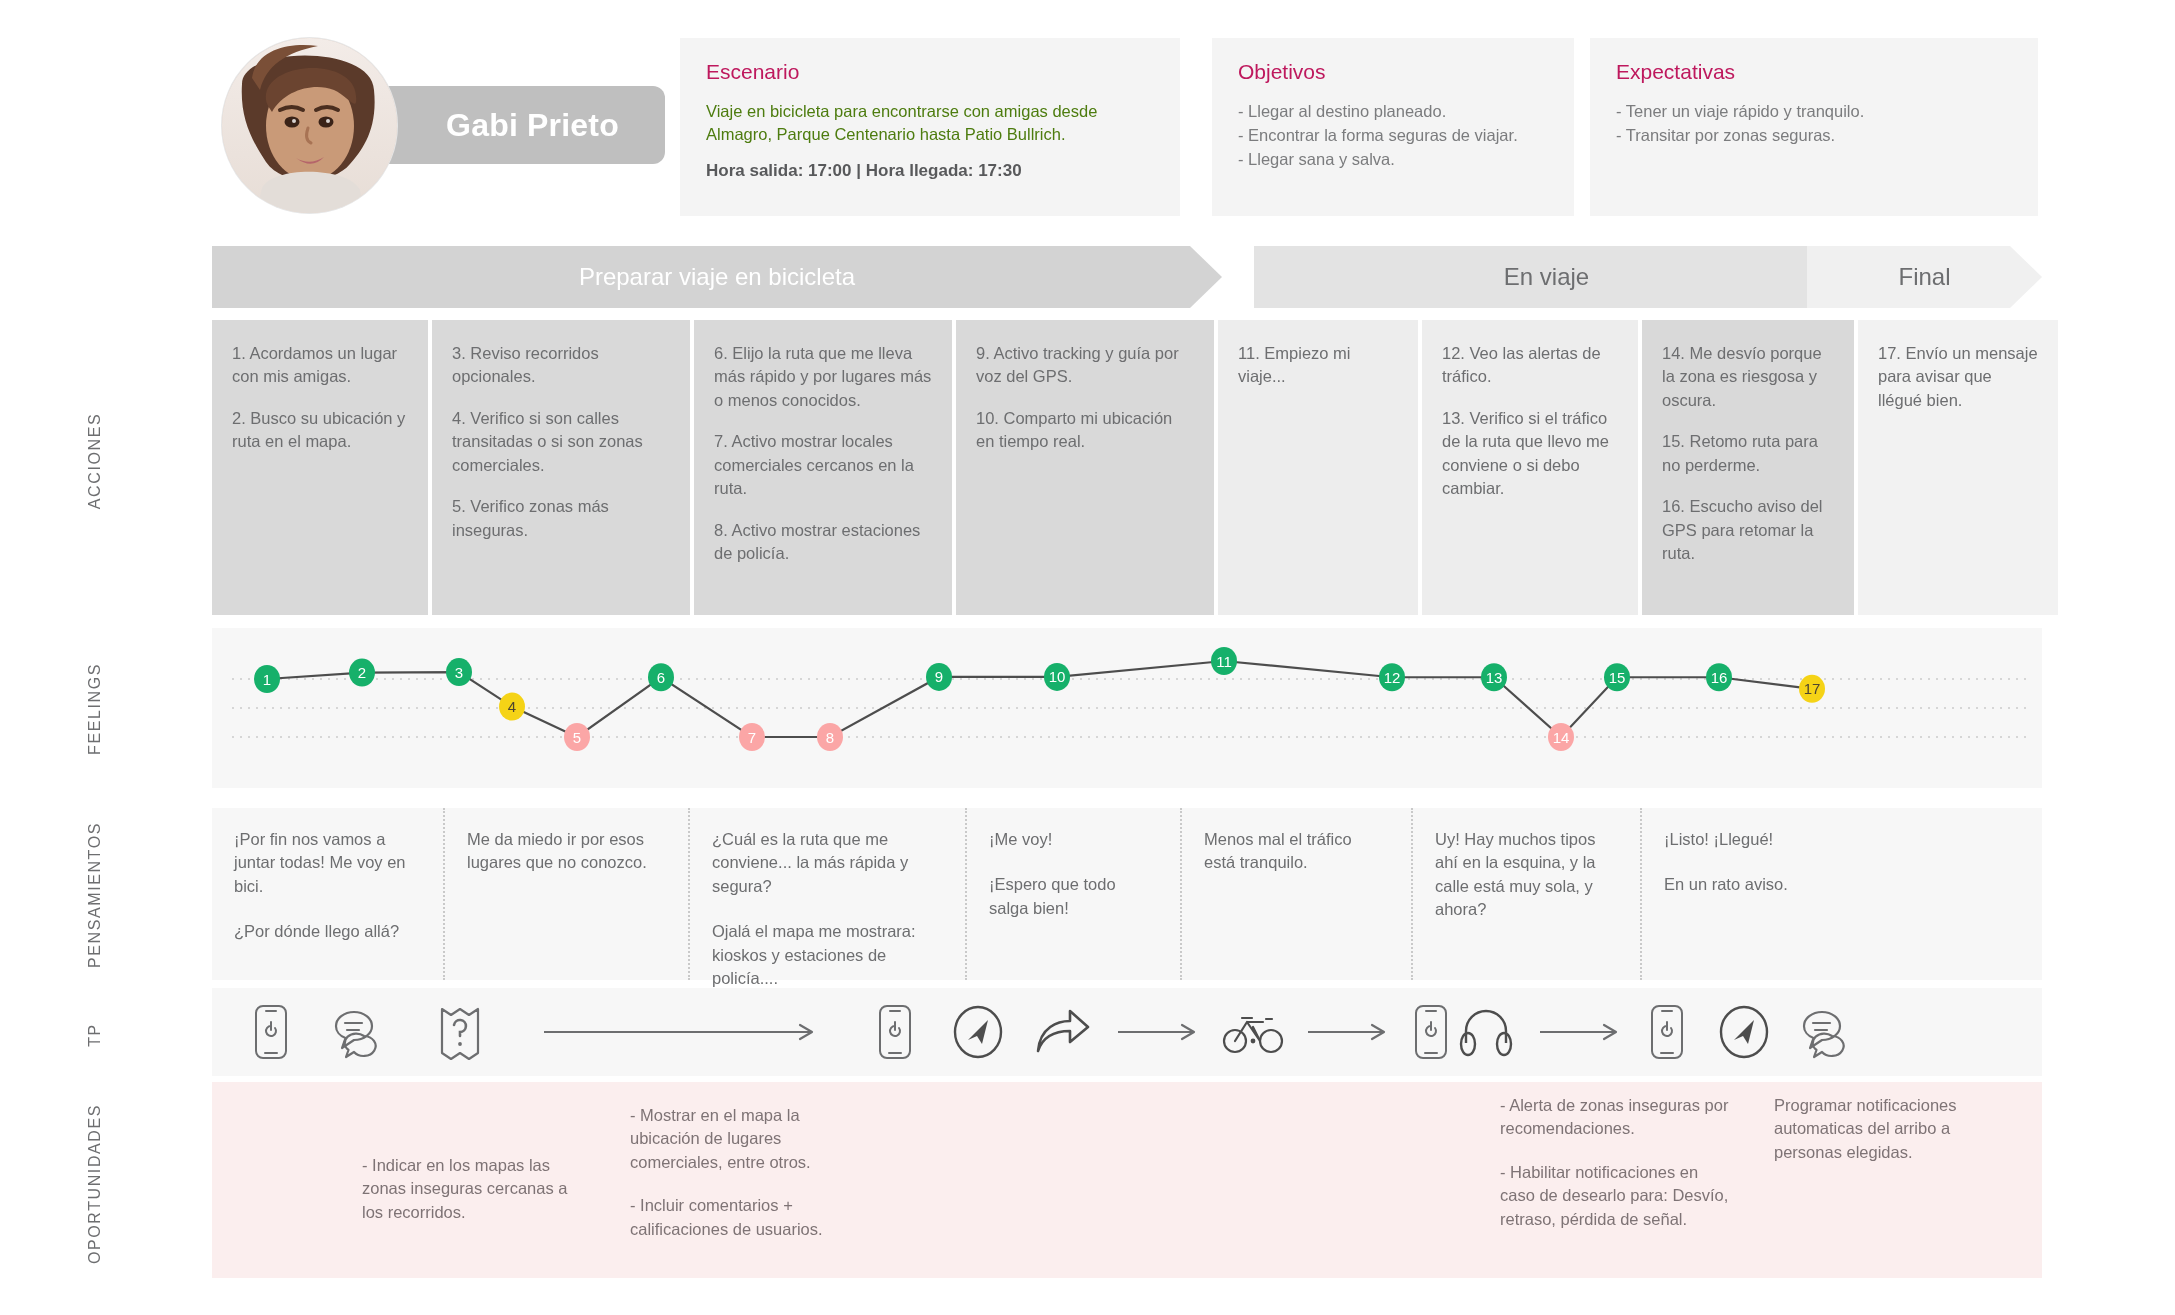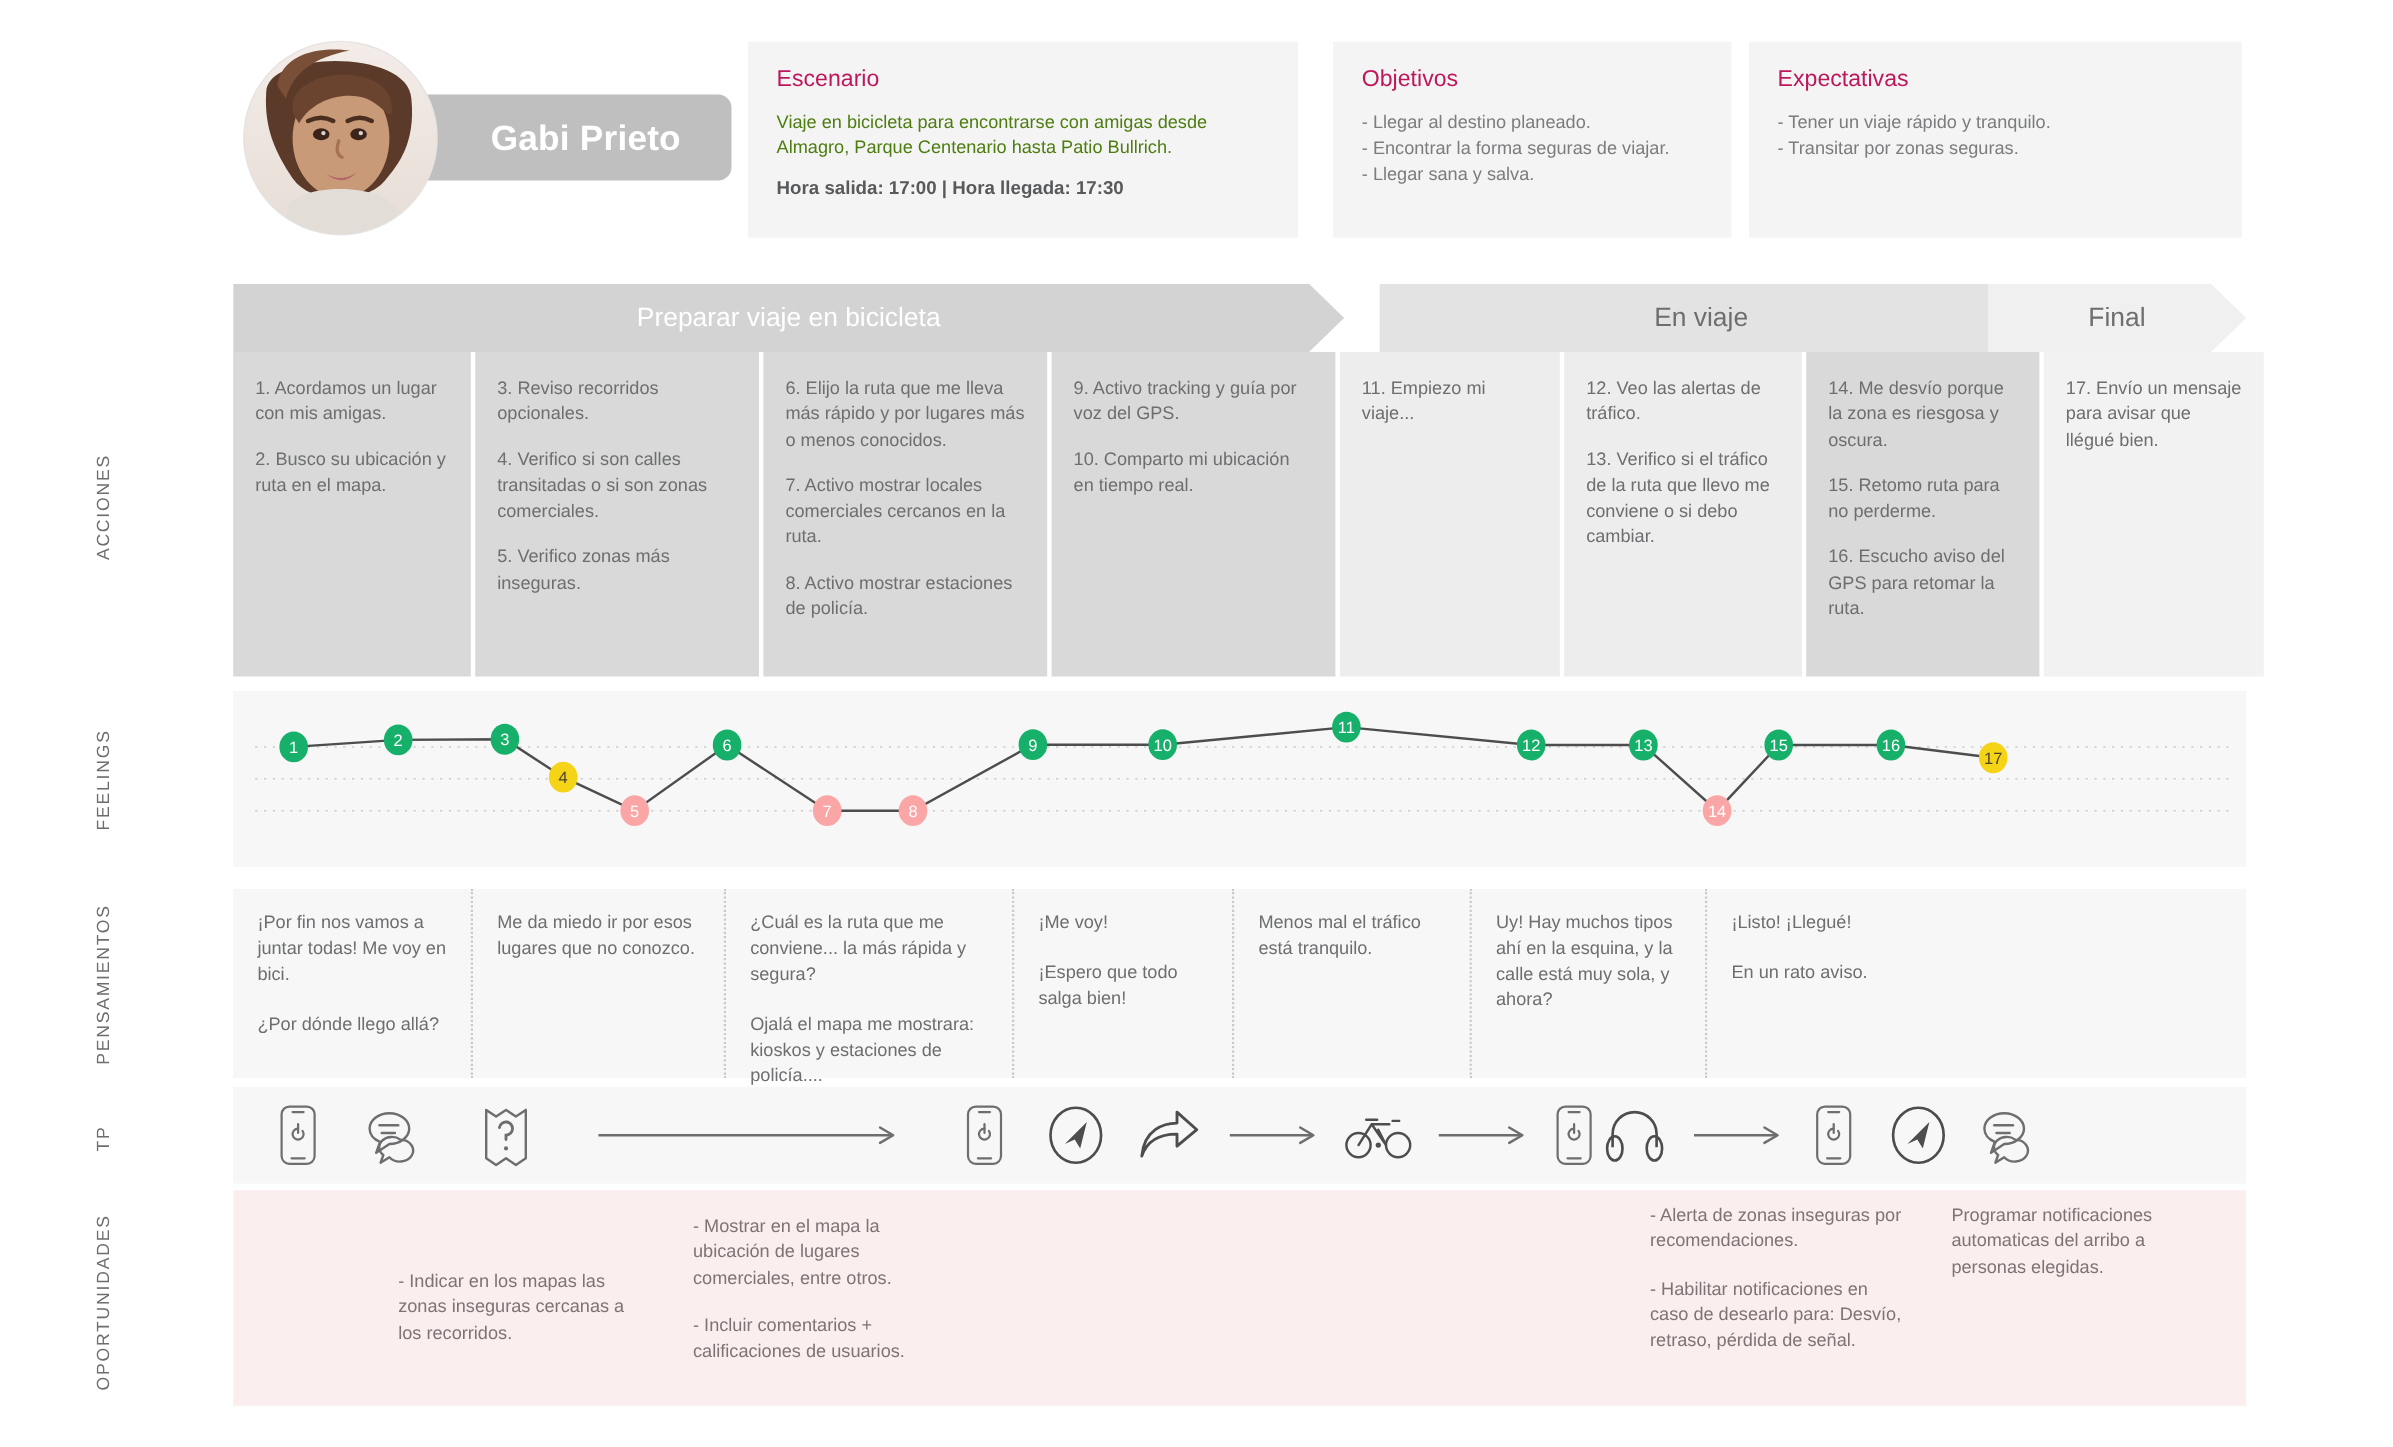--- a/index.html
+++ b/index.html
@@ -38,21 +38,21 @@
   .hcard.expectativas { width: 448px; }
   .hcard h3 { font-size: 21px; font-weight: normal; color: #be185d; margin-bottom: 16px; }
   .hcard p { font-size: 16.5px; line-height: 1.42; color: #4d7c0f; }
   .hcard p.bold { font-weight: bold; color: #58595b; margin-top: 12px; font-size: 17px; }
   .hcard ul { list-style: none; }
   .hcard ul li { font-size: 16.5px; line-height: 1.45; color: #7b7c7e; }
 
   
   .phases { position: absolute; left: 212px; top: 246px; width: 1830px; height: 62px; }
   .phase {
-    position: absolute; top: 12px; height: 62px;
+    position: absolute; top: 0; height: 62px;
     display: flex; align-items: center; justify-content: center;
     font-size: 24px;
   }
   .phase .lbl { position: relative; z-index: 2; }
   .phase .body { position: absolute; left: 0; top: 0; height: 62px; width: 100%; }
   .ph1 { left: 0;     width: 1010px; }
   .ph2 { left: 1010px; width: 585px; margin-left: 32px; }
   .ph3 { left: 1595px; width: 235px; }
   .ph1 .lbl { color: #ffffff; }
   .ph2 .lbl, .ph3 .lbl { color: #6d6e70; }
@@ -323,21 +323,21 @@
           <text x="1507" y="54.760000000000005" text-anchor="middle" font-size="15" font-family="&quot;Liberation Sans&quot;, sans-serif" fill="#ffffff">16</text>
         </g>
         <g>
           <ellipse cx="1600" cy="60.86" rx="13" ry="14" fill="#f5d316"></ellipse>
           <text x="1600" y="66.36" text-anchor="middle" font-size="15" font-family="&quot;Liberation Sans&quot;, sans-serif" fill="#4d4430">17</text>
         </g>
       </svg>
   </div>
 
   <div class="band pensamientos">
-    <div class="cols" style="gap:0">
+    <div class="cols" style="gap:15px">
       <div class="col" style="width:216px">
         <p>¡Por fin nos vamos a juntar todas! Me voy en bici.</p>
         <p>¿Por dónde llego allá?</p>
       </div>
       <div class="col" style="width:230px">
         <p>Me da miedo ir por esos lugares que no conozco.</p>
       </div>
       <div class="col" style="width:262px">
         <p>¿Cuál es la ruta que me conviene... la más rápida y segura?</p>
         <p>Ojalá el mapa me mostrara: kioskos y estaciones de policía....</p>

